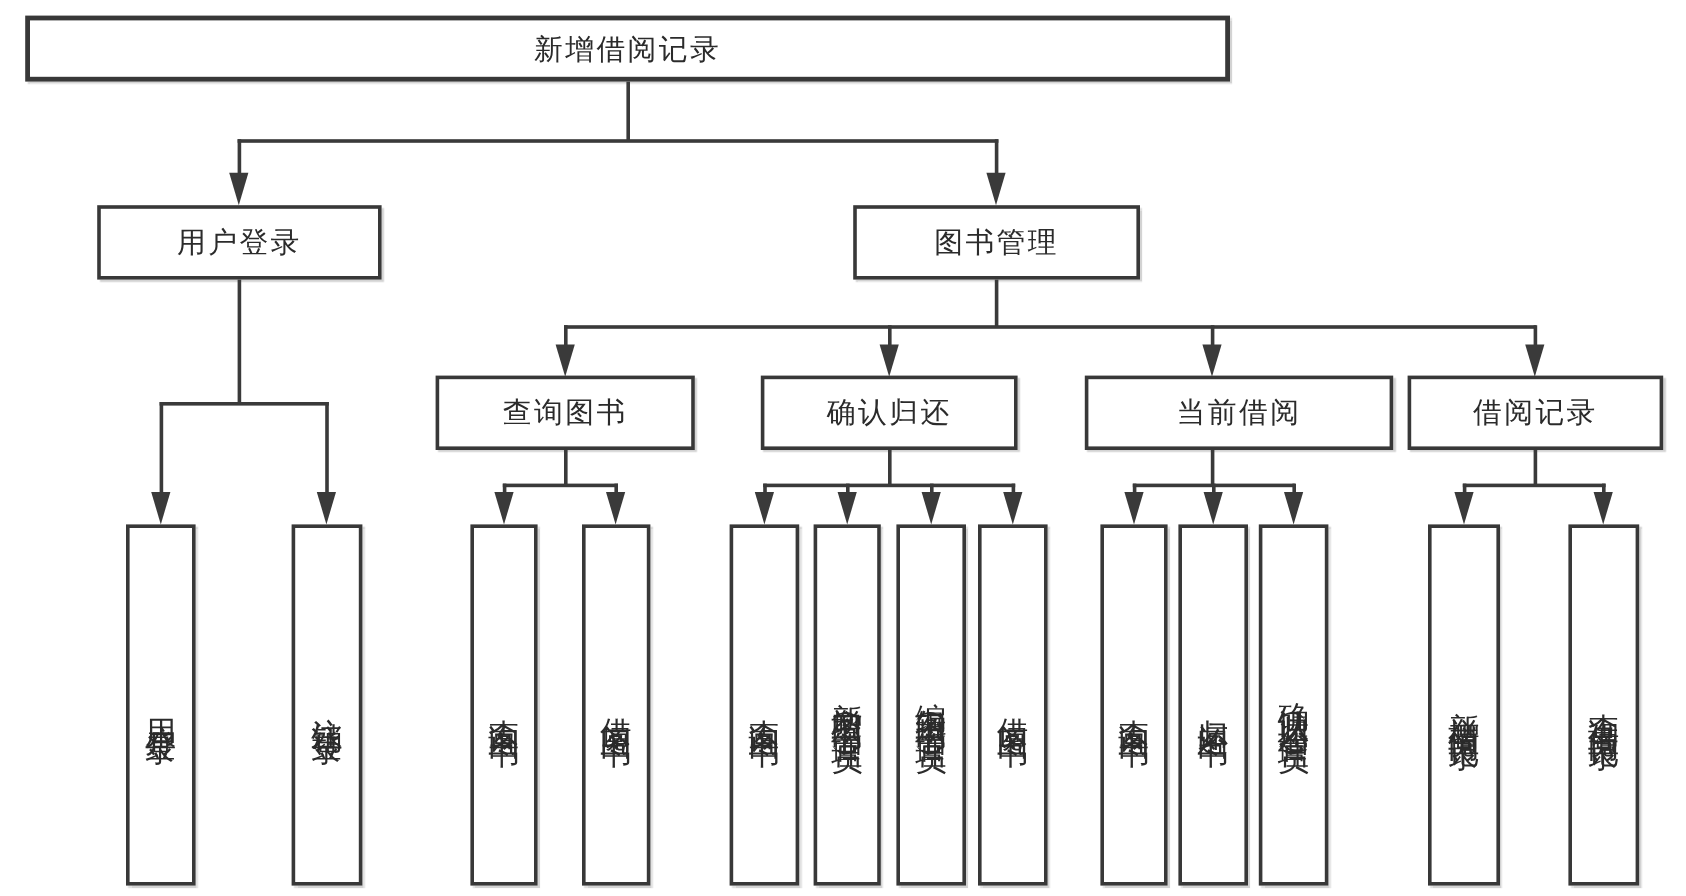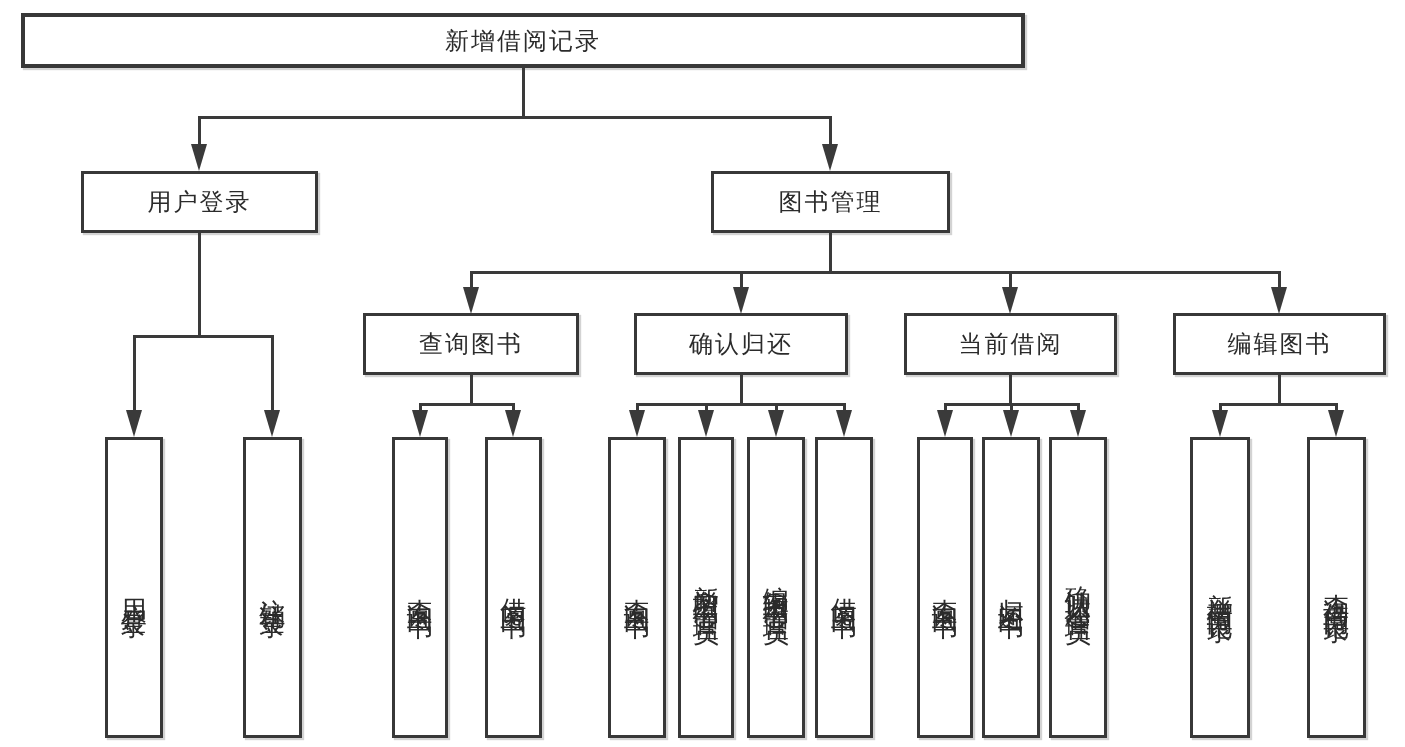--- a/index.html
+++ b/index.html
@@ -45,25 +45,25 @@
   <div class="box hbox" style="left:711px;top:171px;width:239px;height:62px;">
     <span>图书管理</span>
   </div>
 
   <div class="box hbox" style="left:363px;top:313px;width:216px;height:62px;">
     <span>查询图书</span>
   </div>
   <div class="box hbox" style="left:634px;top:313px;width:214px;height:62px;">
     <span>确认归还</span>
   </div>
-  <div class="box hbox" style="left:904px;top:313px;width:213px;height:62px;">
+  <div class="box hbox" style="left:904px;top:313px;width:257px;height:62px;">
     <span>当前借阅</span>
   </div>
   <div class="box hbox" style="left:1173px;top:313px;width:213px;height:62px;">
-    <span>编辑图书</span>
+    <span>借阅记录</span>
   </div>
 
   <div class="box vbox" style="left:105px;top:437px;width:58px;height:301px;">
     <span>用户登录</span>
   </div>
   <div class="box vbox" style="left:243px;top:437px;width:59px;height:301px;">
     <span>注销登录</span>
   </div>
 
   <div class="box vbox" style="left:392px;top:437px;width:56px;height:301px;">

